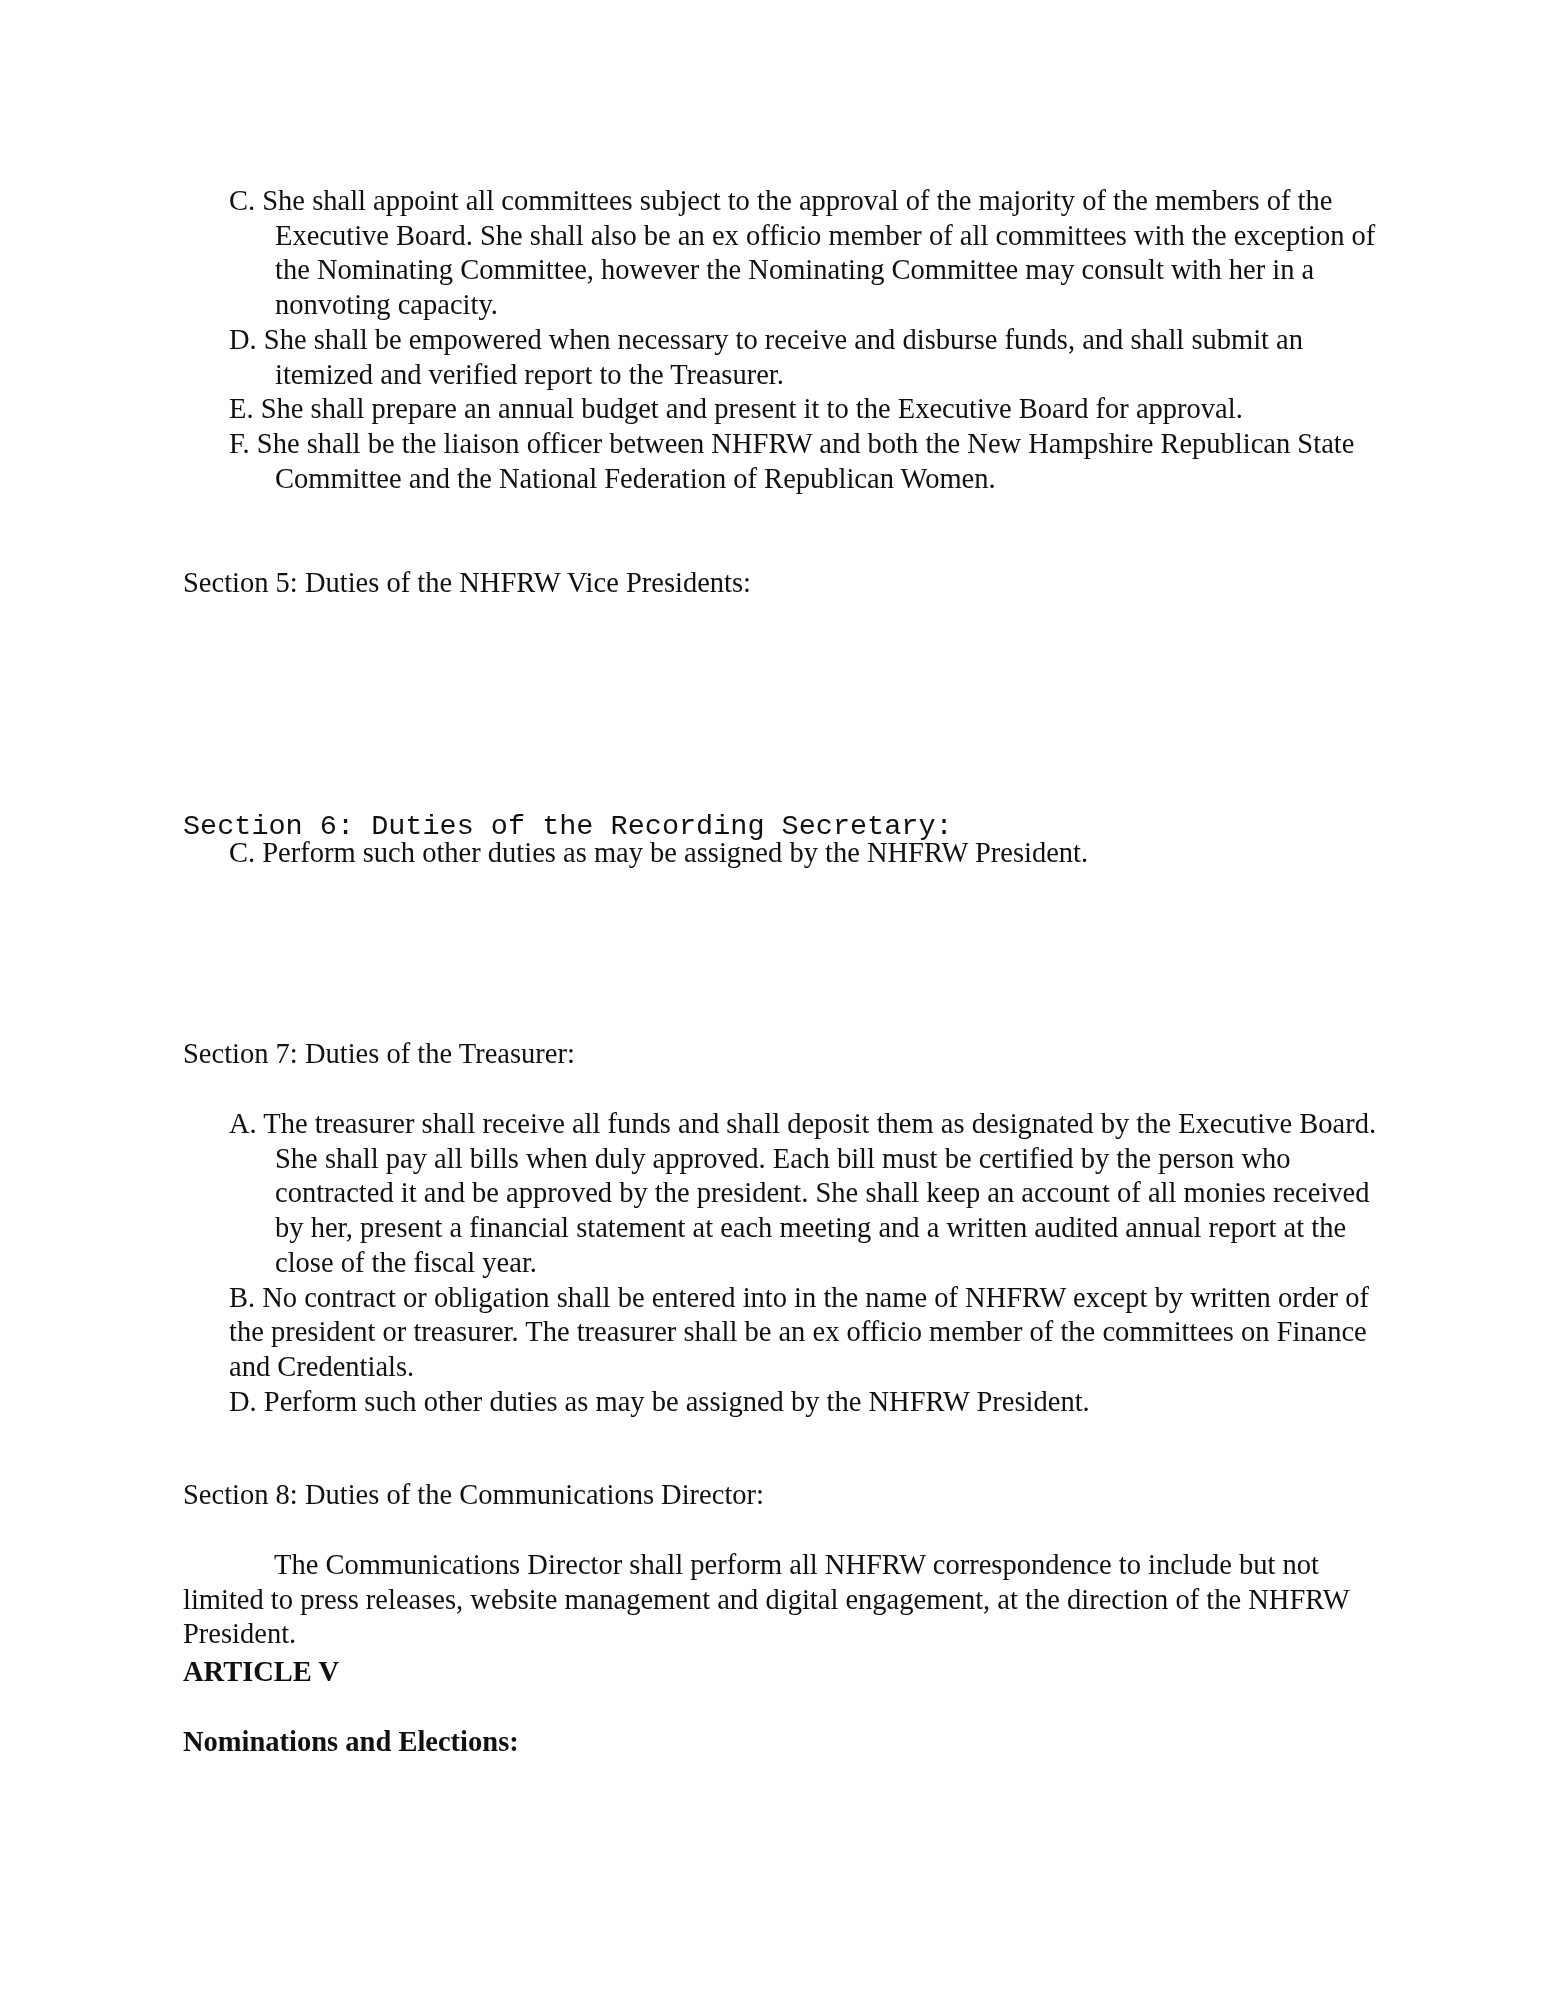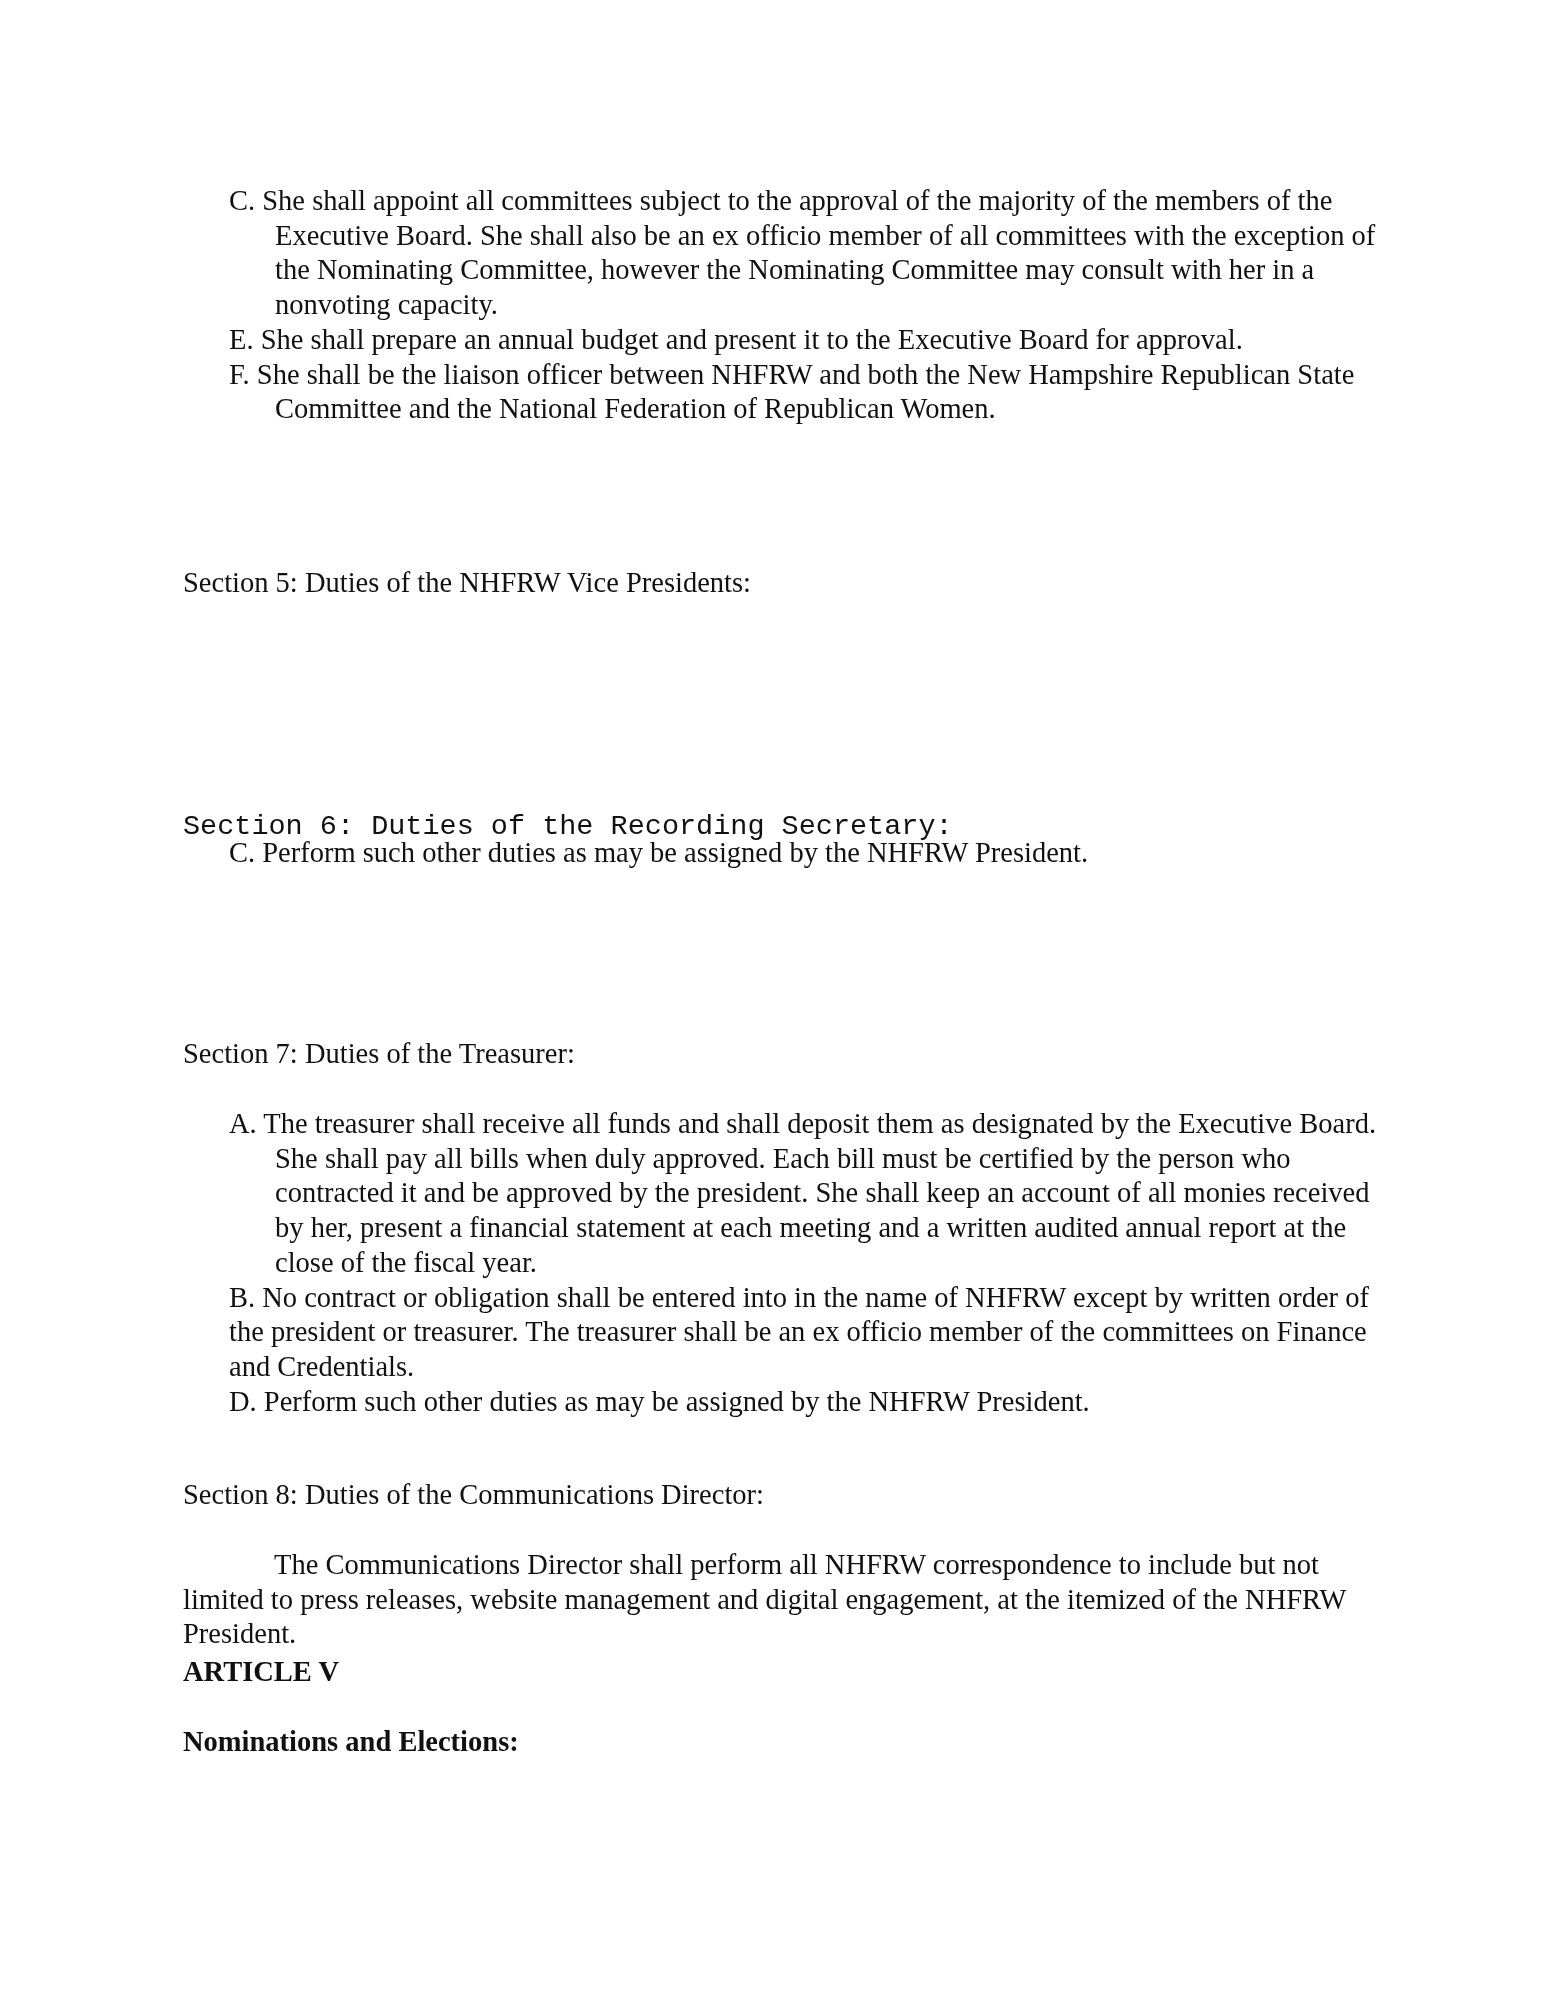--- a/index.html
+++ b/index.html
@@ -17,37 +17,38 @@
   .bold { font-weight: bold; }
   p { margin: 0; }
 </style>
 </head>
 <body>
 
 <div class="page">
 
   <div class="block" style="top:184px;">
     <p class="item hang"><span>C.</span> <span>She shall appoint all committees subject to the approval of the majority of the members of the Executive Board. She shall also be an ex officio member of all committees with the exception of the Nominating Committee, however the Nominating Committee may consult with her in a nonvoting capacity.</span></p>
+    <p class="item hang"><span>D.</span> <span>She shall be empowered when necessary to receive and disburse funds, and shall submit an itemized and verified report to the Treasurer.</span></p>
     <p class="item hang"><span>E.</span> <span>She shall prepare an annual budget and present it to the Executive Board for approval.</span></p>
     <p class="item hang"><span>F.</span> <span>She shall be the liaison officer between NHFRW and both the New Hampshire Republican State Committee and the National Federation of Republican Women.</span></p>
   </div>
 
   <p class="block" style="top:566px;">Section 5: Duties of the NHFRW Vice Presidents:</p>
 
   <p class="block" style="top:810px;font-family:Liberation Mono, monospace;">Section 6: Duties of the Recording Secretary:</p>
   <div class="block" style="top:836px;">
     <p class="item hang"><span>C.</span> <span>Perform such other duties as may be assigned by the NHFRW President.</span></p>
   </div>
 
   <p class="block" style="top:1037px;">Section 7: Duties of the Treasurer:</p>
   <div class="block" style="top:1107px;">
     <p class="item hang"><span>A.</span> <span>The treasurer shall receive all funds and shall deposit them as designated by the Executive Board. She shall pay all bills when duly approved. Each bill must be certified by the person who contracted it and be approved by the president. She shall keep an account of all monies received by her, present a financial statement at each meeting and a written audited annual report at the close of the fiscal year.</span></p>
     <p class="item flat"><span>B.</span> <span>No contract or obligation shall be entered into in the name of NHFRW except by written order of the president or treasurer. The treasurer shall be an ex officio member of the committees on Finance and Credentials.</span></p>
     <p class="item flat"><span>D.</span> <span>Perform such other duties as may be assigned by the NHFRW President.</span></p>
   </div>
 
   <p class="block" style="top:1478px;">Section 8: Duties of the Communications Director:</p>
-  <p class="block para" style="top:1548px;">The Communications Director shall perform all NHFRW correspondence to include but not limited to press releases, website management and digital engagement, at the itemized of the NHFRW President.</p>
+  <p class="block para" style="top:1548px;">The Communications Director shall perform all NHFRW correspondence to include but not limited to press releases, website management and digital engagement, at the direction of the NHFRW President.</p>
 
   <p class="block bold" style="top:1655px;">ARTICLE V</p>
   <p class="block bold" style="top:1725px;">Nominations and Elections:</p>
 
 </div>
 
 </body></html>

